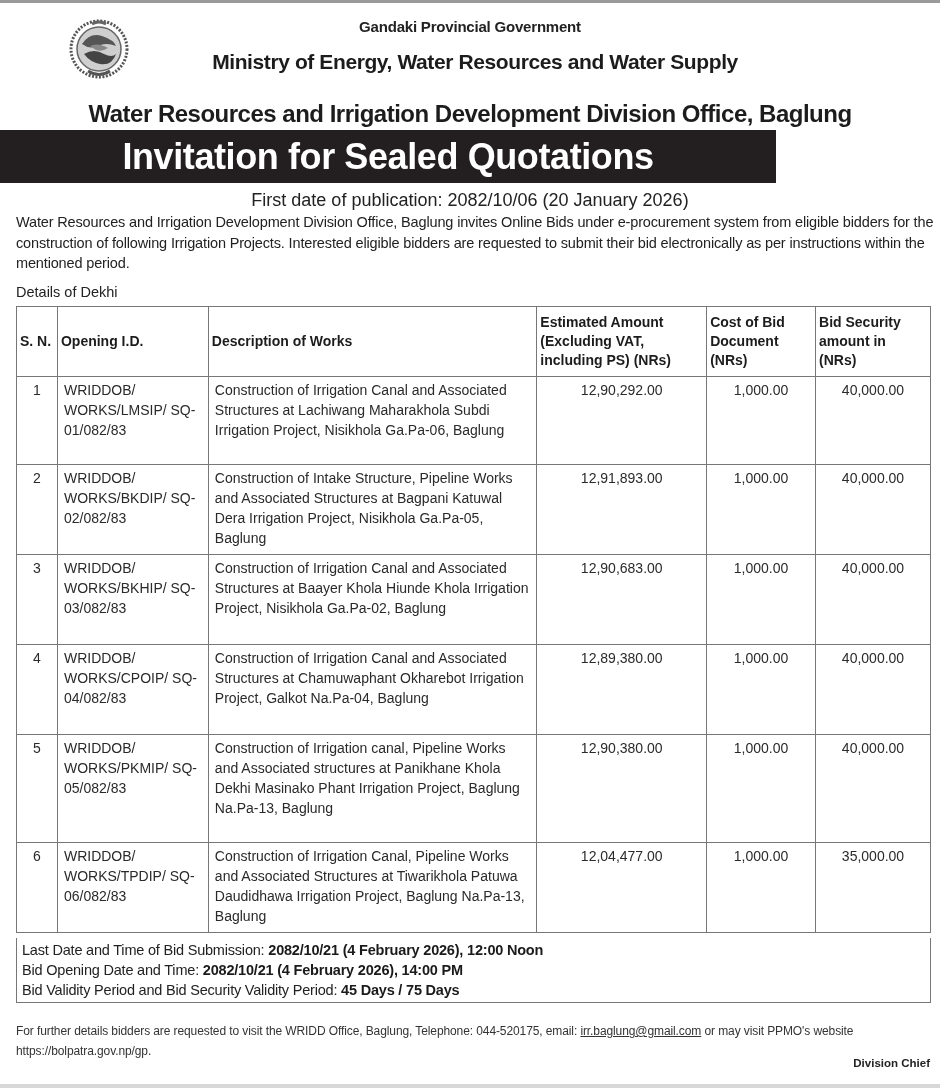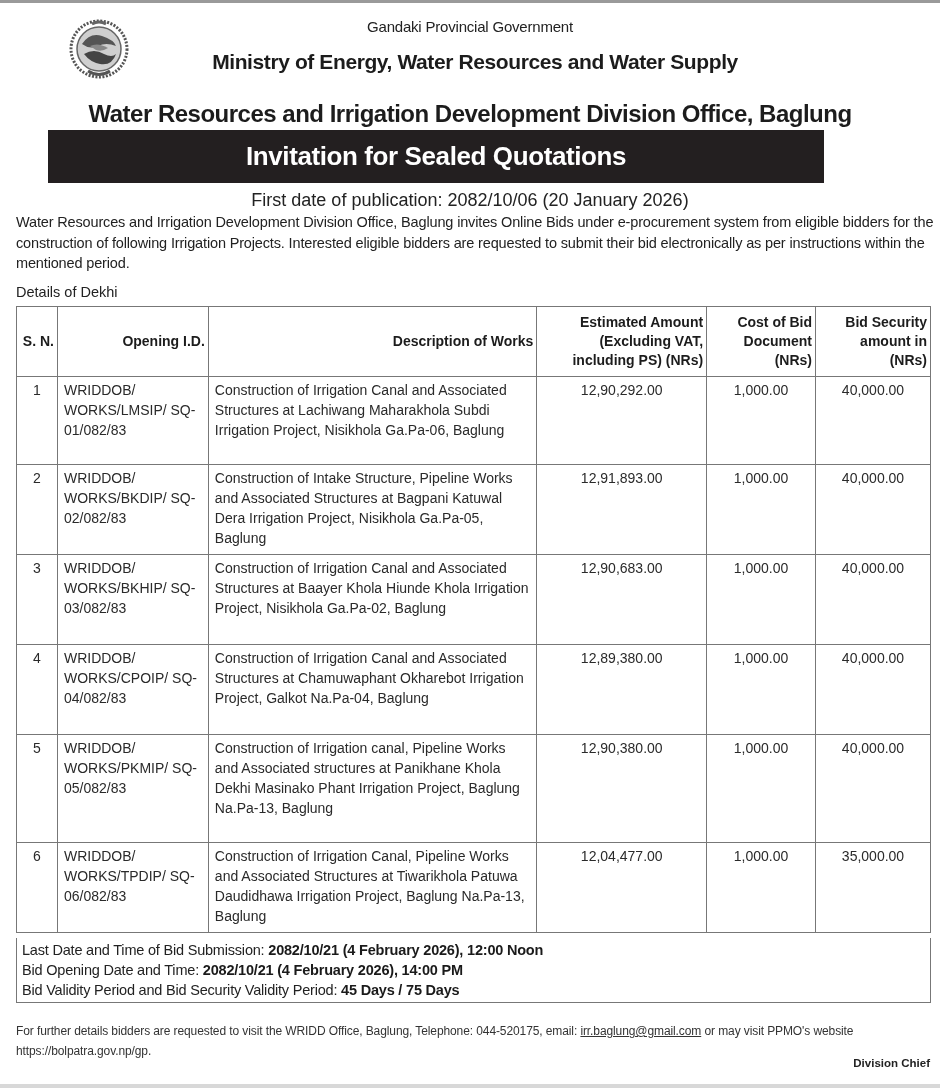--- a/index.html
+++ b/index.html
@@ -4,37 +4,37 @@
   <style>
     * { box-sizing: border-box; margin: 0; padding: 0; }
     html, body { width: 940px; height: 1088px; background: #ffffff; overflow: hidden; }
     body { font-family: "Liberation Sans", sans-serif; color: #1a1a1a; position: relative; }
 
     .top-rule { position: absolute; left: 0; top: 0; width: 940px; height: 3px; background: #9a9a9a; }
 
     .logo { position: absolute; left: 68px; top: 16px; width: 62px; height: 66px; }
 
     .gov-name { position: absolute; left: 0; width: 940px; top: 18px; text-align: center;
-      font-size: 15px; font-weight: normal; color: #222; letter-spacing: -0.2px; }
+      font-size: 15px; font-weight: bold; color: #222; letter-spacing: -0.2px; }
     .ministry { position: absolute; left: 0; width: 950px; top: 50px; text-align: center;
       font-size: 21px; font-weight: bold; color: #1c1c1c; letter-spacing: -0.4px; }
     .office { position: absolute; left: 0; width: 940px; top: 84px; text-align: center;
       font-size: 24px; font-weight: bold; color: #1c1c1c; letter-spacing: -0.5px; margin-top: 16px; }
 
     .banner { position: absolute; left: 0; top: 130px; width: 776px; height: 53px; background: #231f20;
-      color: #ffffff; text-align: center; font-size: 26px; font-weight: bold; line-height: 53px; letter-spacing: -0.4px; margin-left: 48px; }
+      color: #ffffff; text-align: center; font-size: 36px; font-weight: bold; line-height: 53px; letter-spacing: -0.4px; }
 
     .pub-date { position: absolute; left: 0; width: 940px; top: 190px; text-align: center; font-size: 18px; color: #222; }
 
     .intro { position: absolute; left: 16px; width: 918px; top: 212px; font-size: 14.5px; line-height: 20.5px; color: #222; letter-spacing: -0.15px; }
     .details-label { position: absolute; left: 16px; top: 284px; font-size: 14.5px; color: #222; }
 
     table.works { position: absolute; left: 16px; top: 306px; width: 915px; border-collapse: collapse; font-size: 14px; color: #2a2a2a; }
     table.works th, table.works td { border: 1px solid #777; vertical-align: top; }
-    table.works th { font-weight: bold; font-size: 14px; text-align: right; vertical-align: middle; line-height: 19px; padding: 3px 3px; color: #1c1c1c; height: 70px; }
+    table.works th { font-weight: bold; font-size: 14px; text-align: left; vertical-align: middle; line-height: 19px; padding: 3px 3px; color: #1c1c1c; height: 70px; }
     table.works td { line-height: 20px; padding: 3px 6px 2px 6px; }
     table.works td.sn { text-align: center; padding-left: 2px; padding-right: 2px; }
     table.works td.num { text-align: center; }
     table.works tr.row-4 td { height: 88px; }
     table.works tr.row-5 td { height: 108px; }
     table.works tr.row-4x td { height: 90px; }
 
     .col-sn { width: 41px; }
     .col-id { width: 151px; }
     .col-desc { width: 329px; }

